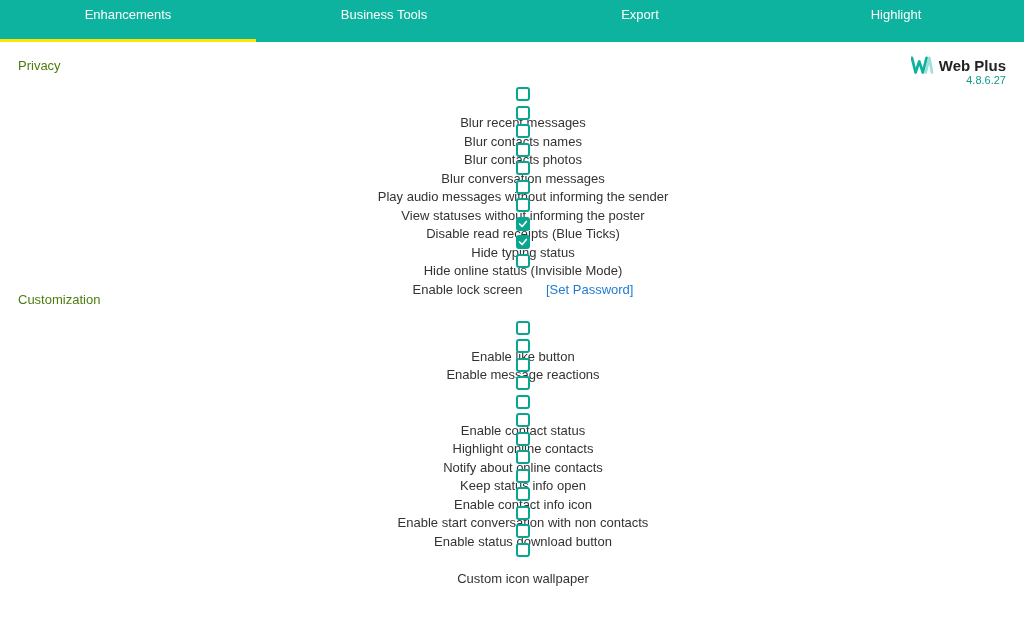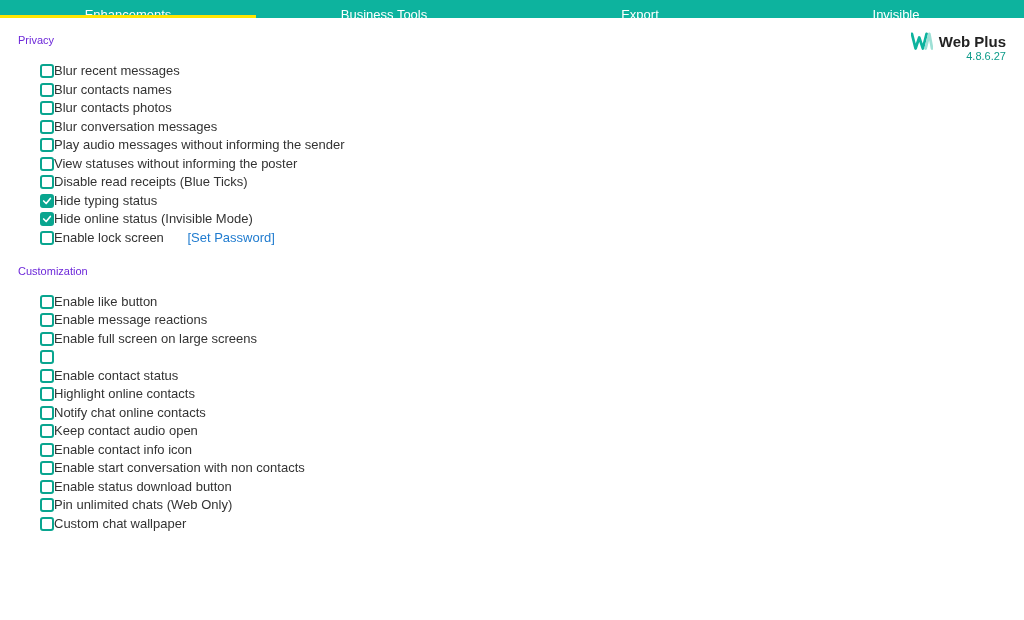--- a/index.html
+++ b/index.html
@@ -8,21 +8,21 @@
     font-size: 13px;
     color: #333;
     background: #fff;
     width: 1024px;
     height: 620px;
     overflow: hidden;
   }
   .tabs {
     display: flex;
     background: #0db39e;
-    height: 18px;
+    height: 42px;
   }
   .tab {
     flex: 1;
     text-align: center;
     color: #fff;
     font-size: 13px;
     line-height: 30px;
     cursor: pointer;
     position: relative;
   }
@@ -58,35 +58,36 @@
     font-weight: 600;
     font-size: 15px;
     color: #222;
   }
   .brand-version {
     color: #0d9b89;
     font-size: 11px;
     margin-top: 0;
   }
   .section-title {
-    font-size: 11px;
-    color: #6d28d9;
+    font-size: 13px;
+    color: #4d7c0f;
     margin-bottom: 14px;
   }
   .section + .section { margin-top: 20px; }
   .options {
     padding-left: 22px;
   }
   .option {
     display: flex;
-    align-items: flex-end;
-    gap: 0;
+    align-items: center;
+    gap: 14px;
     height: 18px;
     margin-bottom: 0.5px;
     cursor: pointer;
+    flex-direction: column;
   }
   .chk {
     width: 14px;
     height: 14px;
     border: 2px solid #09a58f;
     border-radius: 3px;
     display: inline-flex;
     align-items: center;
     justify-content: center;
     background: #fff;
@@ -107,21 +108,21 @@
     padding-left: 20px;
   }
 </style>
 </head>
 <body>
 
 <div class="tabs" id="tabs">
     <div class="tab active">Enhancements</div>
     <div class="tab">Business Tools</div>
     <div class="tab">Export</div>
-    <div class="tab">Invisible</div>
+    <div class="tab">Highlight</div>
   </div>
 
 <div class="content">
   <div class="brand">
     <div class="brand-row">
       <span class="brand-logo">
         <svg viewBox="0 0 24 20">
           <path d="M1 2 L5 18 L9 6 L13 18 L17 2" fill="none" stroke="#0db39e" stroke-width="3" stroke-linejoin="round" stroke-linecap="round"></path>
           <path d="M16 18 L20 2 L23 18" fill="none" stroke="#9fe0d6" stroke-width="3" stroke-linejoin="round" stroke-linecap="round"></path>
         </svg>
@@ -191,57 +192,55 @@
           <div class="option">
             <span class="chk"></span>
             <span class="option-label">Enable like button</span>
           </div>
           <div class="option">
             <span class="chk"></span>
             <span class="option-label">Enable message reactions</span>
           </div>
           <div class="option">
             <span class="chk"></span>
-            <span class="option-label">Enable full screen on large screens</span>
           </div>
           <div class="option">
             <span class="chk"></span>
           </div>
           <div class="option">
             <span class="chk"></span>
             <span class="option-label">Enable contact status</span>
           </div>
           <div class="option">
             <span class="chk"></span>
             <span class="option-label">Highlight online contacts</span>
           </div>
           <div class="option">
             <span class="chk"></span>
-            <span class="option-label">Notify chat online contacts</span>
-          </div>
-          <div class="option">
-            <span class="chk"></span>
-            <span class="option-label">Keep contact audio open</span>
+            <span class="option-label">Notify about online contacts</span>
+          </div>
+          <div class="option">
+            <span class="chk"></span>
+            <span class="option-label">Keep status info open</span>
           </div>
           <div class="option">
             <span class="chk"></span>
             <span class="option-label">Enable contact info icon</span>
           </div>
           <div class="option">
             <span class="chk"></span>
             <span class="option-label">Enable start conversation with non contacts</span>
           </div>
           <div class="option">
             <span class="chk"></span>
             <span class="option-label">Enable status download button</span>
           </div>
           <div class="option">
             <span class="chk"></span>
-            <span class="option-label">Pin unlimited chats (Web Only)</span>
-          </div>
-          <div class="option">
-            <span class="chk"></span>
-            <span class="option-label">Custom chat wallpaper</span>
+          </div>
+          <div class="option">
+            <span class="chk"></span>
+            <span class="option-label">Custom icon wallpaper</span>
           </div>
         </div>
       </div>
     </div>
 </div>
 
 </body></html>

